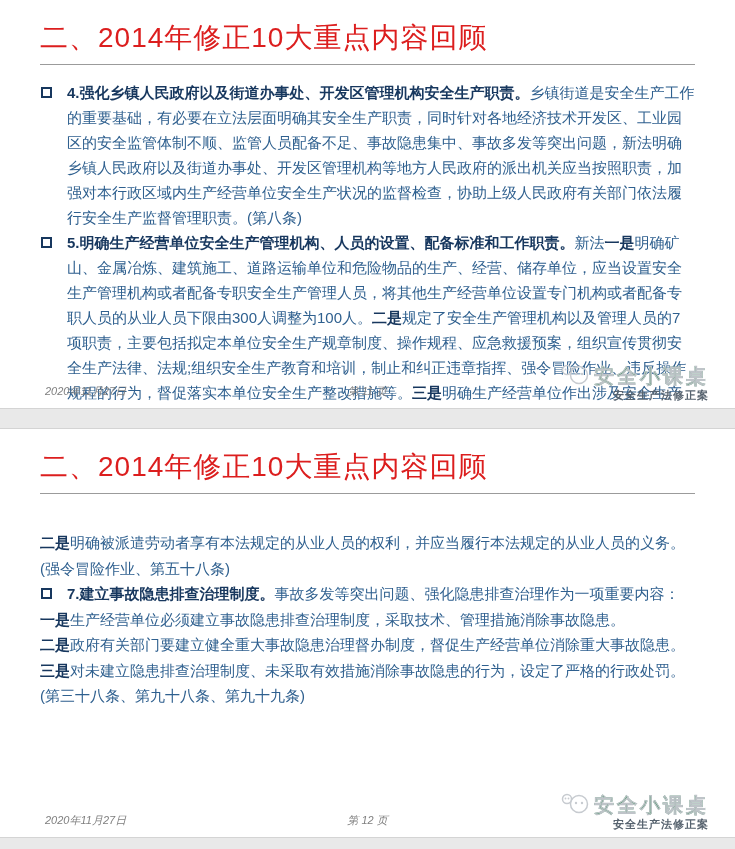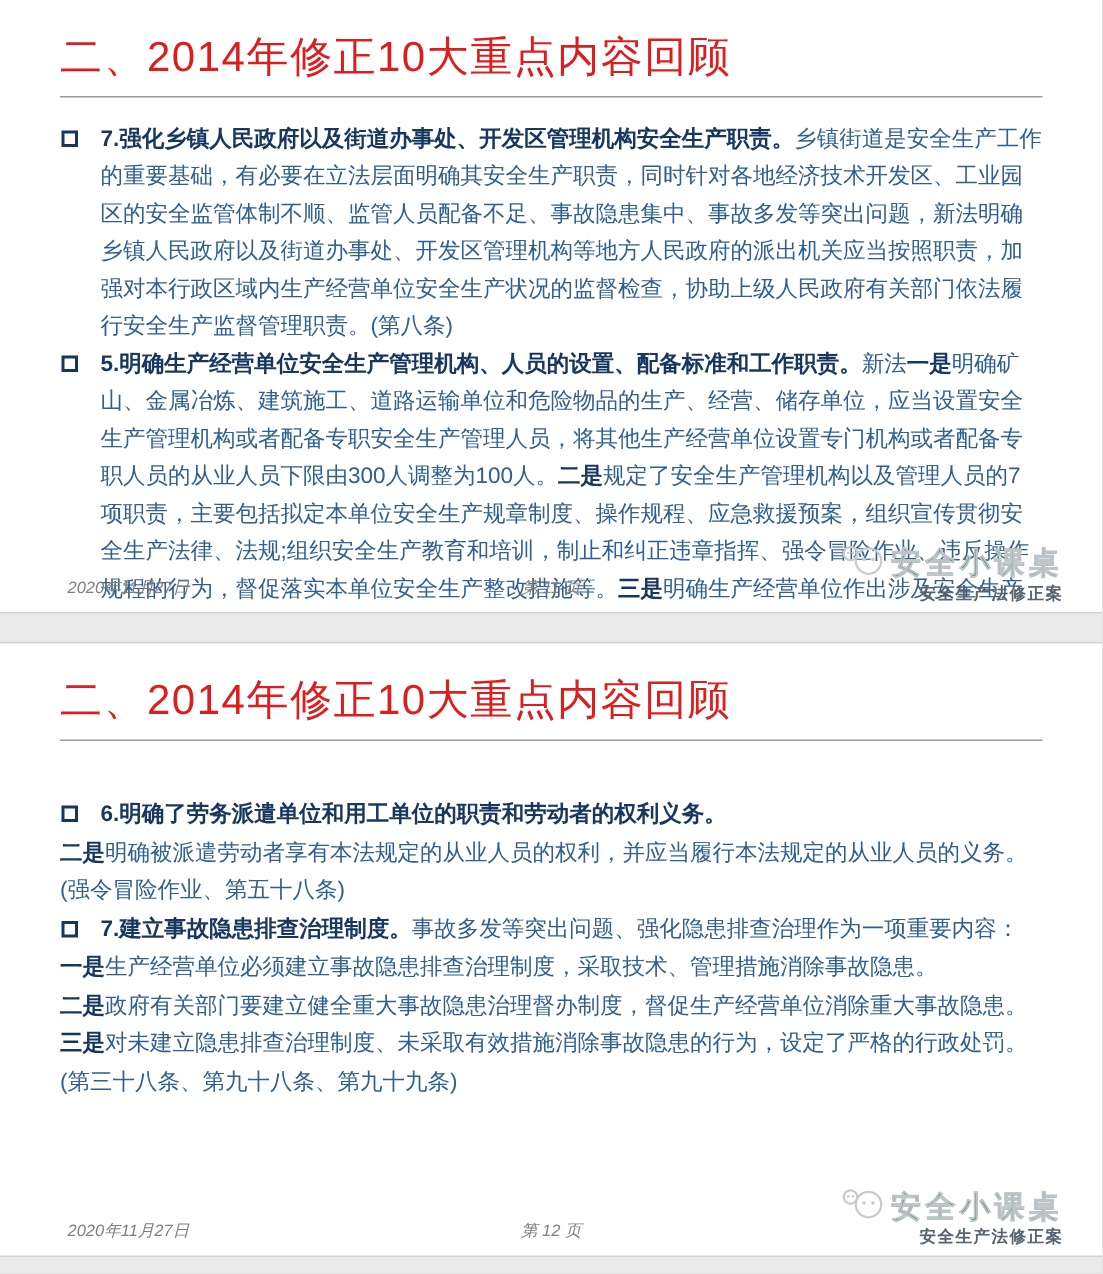--- a/index.html
+++ b/index.html
@@ -58,21 +58,21 @@
 
 <div class="canvas">
 
   <section class="slide s1">
     <h1 class="slide-title">二、2014年修正10大重点内容回顾</h1>
     <hr class="title-rule">
 
     <div class="content">
       <p class="hang">
         <span class="sq"></span>
-        <b>7.强化乡镇人民政府以及街道办事处、开发区管理机构安全生产职责。</b><span>乡镇街道是安全生产工作的重要基础，有必要在立法层面明确其安全生产职责，同时针对各地经济技术开发区、工业园区的安全监管体制不顺、监管人员配备不足、事故隐患集中、事故多发等突出问题，新法明确乡镇人民政府以及街道办事处、开发区管理机构等地方人民政府的派出机关应当按照职责，加强对本行政区域内生产经营单位安全生产状况的监督检查，协助上级人民政府有关部门依法履行安全生产监督管理职责。(第八条)</span>
+        <b>4.强化乡镇人民政府以及街道办事处、开发区管理机构安全生产职责。</b><span>乡镇街道是安全生产工作的重要基础，有必要在立法层面明确其安全生产职责，同时针对各地经济技术开发区、工业园区的安全监管体制不顺、监管人员配备不足、事故隐患集中、事故多发等突出问题，新法明确乡镇人民政府以及街道办事处、开发区管理机构等地方人民政府的派出机关应当按照职责，加强对本行政区域内生产经营单位安全生产状况的监督检查，协助上级人民政府有关部门依法履行安全生产监督管理职责。(第八条)</span>
       </p>
       <p class="hang">
         <span class="sq"></span>
         <b>5.明确生产经营单位安全生产管理机构、人员的设置、配备标准和工作职责。</b><span>新法</span><b>一是</b><span>明确矿山、金属冶炼、建筑施工、道路运输单位和危险物品的生产、经营、储存单位，应当设置安全生产管理机构或者配备专职安全生产管理人员，将其他生产经营单位设置专门机构或者配备专职人员的从业人员下限由300人调整为100人。</span><b>二是</b><span>规定了安全生产管理机构以及管理人员的7项职责，主要包括拟定本单位安全生产规章制度、操作规程、应急救援预案，组织宣传贯彻安全生产法律、法规;组织安全生产教育和培训，制止和纠正违章指挥、强令冒险作业、违反操作规程的行为，督促落实本单位安全生产整改措施等。</span><b>三是</b><span>明确生产经营单位作出涉及安全生产的经营决策，应当听取安全生产管理机构以及安全生产管理人员的意见。</span>
       </p>
     </div>
 
     <div class="watermark">
       <div class="wm-row">
         <span class="wm-logo">
@@ -96,24 +96,20 @@
     </div>
   </section>
 
   <div class="gap-band"></div>
 
   <section class="slide s2">
     <h1 class="slide-title">二、2014年修正10大重点内容回顾</h1>
     <hr class="title-rule">
 
     <div class="content">
-      <p class="hang">
-        <span class="sq"></span>
-        <b>6.明确了劳务派遣单位和用工单位的职责和劳动者的权利义务。</b>
-      </p>
       <p class="flush">
         <b>二是</b><span>明确被派遣劳动者享有本法规定的从业人员的权利，并应当履行本法规定的从业人员的义务。(强令冒险作业、第五十八条)</span>
       </p>
       <p class="hang">
         <span class="sq"></span>
         <b>7.建立事故隐患排查治理制度。</b><span>事故多发等突出问题、强化隐患排查治理作为一项重要内容：</span>
       </p>
       <p class="flush">
         <b>一是</b><span>生产经营单位必须建立事故隐患排查治理制度，采取技术、管理措施消除事故隐患。</span>
       </p>

